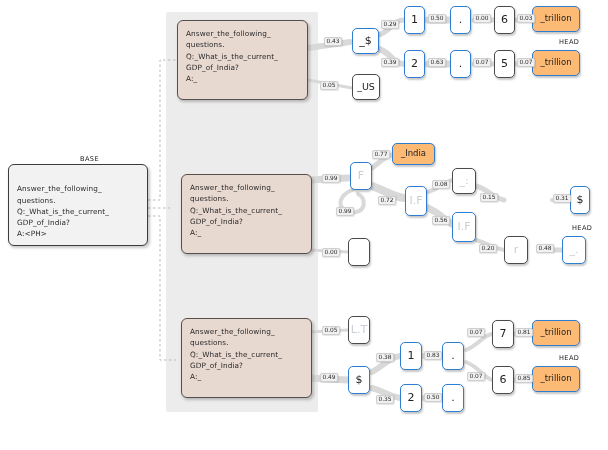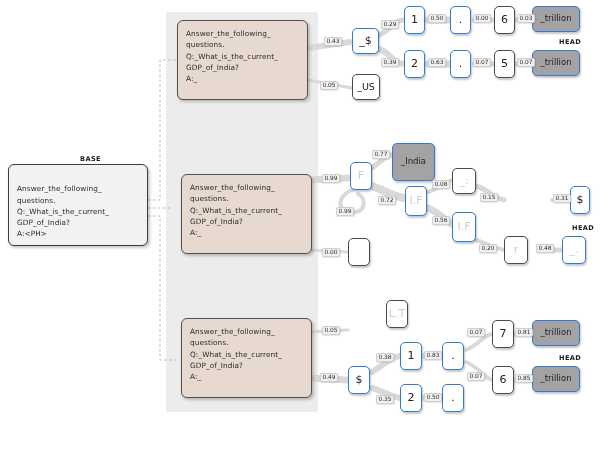--- a/index.html
+++ b/index.html
@@ -8,40 +8,40 @@
   #canvas{position:absolute;left:0;top:0;width:608px;height:450px;}
   svg.edges{position:absolute;left:0;top:0;width:608px;height:450px;pointer-events:none;}
 
   
   .node{position:absolute;box-sizing:border-box;display:flex;align-items:center;
         justify-content:center;text-align:center;background:#ffffff;
         border:1.3px solid #4a4a4a;border-radius:5px;
         font-size:9px;color:#222;line-height:1.15;
         box-shadow:1px 1.5px 2px rgba(0,0,0,0.22);}
   .node.blue{border-color:#2d7dd2;border-width:1.6px;}
-  .node.head{background:#a3a3a3;border-color:#2d7dd2;border-width:1.6px;}
+  .node.head{background:#fdba74;border-color:#2d7dd2;border-width:1.6px;}
   .node.faint{color:#c9cfd6;}
   .node.tok{font-size:11px;}
   .node.word{font-size:8.5px;}
 
   
   .prompt{position:absolute;box-sizing:border-box;background:#e7d8d0;
           border:1.3px solid #56504c;border-radius:6px;
           padding:7px 8px 6px 8px;font-size:7.3px;color:#2b2b2b;
           line-height:1.55;letter-spacing:.1px;text-align:left;
           box-shadow:1.5px 2px 3px rgba(0,0,0,0.22);white-space:pre-line;}
   .prompt.base{background:#f2f2f2;border-color:#3c3c3c;}
   .prompt.base b{font-weight:normal;}
 
   
   .band{position:absolute;background:#ececec;border-radius:2px;}
   .pillow{position:absolute;background:#ececec;border-radius:9px;}
 
   
-  .tag{position:absolute;font-size:6.6px;font-weight:bold;color:#1a1a1a;
+  .tag{position:absolute;font-size:6.6px;font-weight:normal;color:#1a1a1a;
        letter-spacing:.4px;padding-left:16px;}
   .elabel{position:absolute;font-size:5.9px;color:#2a2a2a;background:#f0f0f0;
           border:.7px solid #cfcfcf;border-radius:2px;padding:.5px 1.5px;
           line-height:1;box-shadow:.5px .5px 1px rgba(0,0,0,.10);}
   .dashes{letter-spacing:1px;color:#cdd3da;font-size:9px;}
 </style>
 </head>
 <body>
 
 <div id="canvas">
@@ -144,42 +144,42 @@
   <div class="elabel" style="left:381px;top:58px;">0.39</div>
   <div class="elabel" style="left:428px;top:14px;">0.50</div>
   <div class="elabel" style="left:473px;top:14px;">0.00</div>
   <div class="elabel" style="left:517px;top:14px;">0.03</div>
   <div class="elabel" style="left:428px;top:58px;">0.63</div>
   <div class="elabel" style="left:473px;top:58px;">0.07</div>
   <div class="elabel" style="left:517px;top:58px;">0.07</div>
 
   <div class="node blue faint tok" style="left:350px;top:162px;width:22px;height:28px;">F</div>
   <div class="node faint tok" style="left:348px;top:238px;width:22px;height:28px;"></div>
-  <div class="node head word" style="left:392px;top:143px;width:43px;height:38px;">_India</div>
+  <div class="node head word" style="left:392px;top:143px;width:43px;height:22px;">_India</div>
   <div class="node blue faint tok" style="left:405px;top:186px;width:22px;height:30px;">I.F</div>
   <div class="node faint tok" style="left:452px;top:168px;width:24px;height:26px;">_:</div>
   <div class="node blue faint tok" style="left:452px;top:212px;width:24px;height:30px;">I.F</div>
   <div class="node blue tok" style="left:570px;top:186px;width:20px;height:28px;">$</div>
   <div class="node faint tok" style="left:504px;top:236px;width:24px;height:28px;">r</div>
   <div class="node blue faint tok" style="left:562px;top:236px;width:24px;height:28px;">_.</div>
   <div class="tag" style="left:556px;top:224px;">HEAD</div>
 
   <div class="elabel" style="left:322px;top:174px;">0.99</div>
   <div class="elabel" style="left:322px;top:248px;">0.00</div>
   <div class="elabel" style="left:372px;top:150px;">0.77</div>
   <div class="elabel" style="left:378px;top:196px;">0.72</div>
   <div class="elabel" style="left:336px;top:207px;">0.99</div>
   <div class="elabel" style="left:432px;top:180px;">0.08</div>
   <div class="elabel" style="left:432px;top:216px;">0.56</div>
   <div class="elabel" style="left:480px;top:193px;">0.15</div>
   <div class="elabel" style="left:553px;top:194px;">0.31</div>
   <div class="elabel" style="left:479px;top:244px;">0.20</div>
   <div class="elabel" style="left:536px;top:244px;">0.48</div>
 
-  <div class="node faint tok" style="left:348px;top:300px;width:22px;height:28px;margin-left:38px;">L.T</div>
+  <div class="node faint tok" style="left:348px;top:316px;width:22px;height:28px;">L.T</div>
   <div class="node blue tok" style="left:348px;top:366px;width:22px;height:28px;">$</div>
   <div class="node blue tok" style="left:400px;top:342px;width:22px;height:28px;">1</div>
   <div class="node blue tok" style="left:442px;top:342px;width:22px;height:28px;">.</div>
   <div class="node blue tok" style="left:400px;top:384px;width:22px;height:28px;">2</div>
   <div class="node blue tok" style="left:442px;top:384px;width:22px;height:28px;">.</div>
   <div class="node tok" style="left:492px;top:320px;width:22px;height:28px;">7</div>
   <div class="node tok" style="left:492px;top:366px;width:22px;height:28px;">6</div>
   <div class="node head word" style="left:532px;top:320px;width:48px;height:26px;">_trillion</div>
   <div class="node head word" style="left:532px;top:366px;width:48px;height:26px;">_trillion</div>
   <div class="tag" style="left:543px;top:354px;">HEAD</div>

